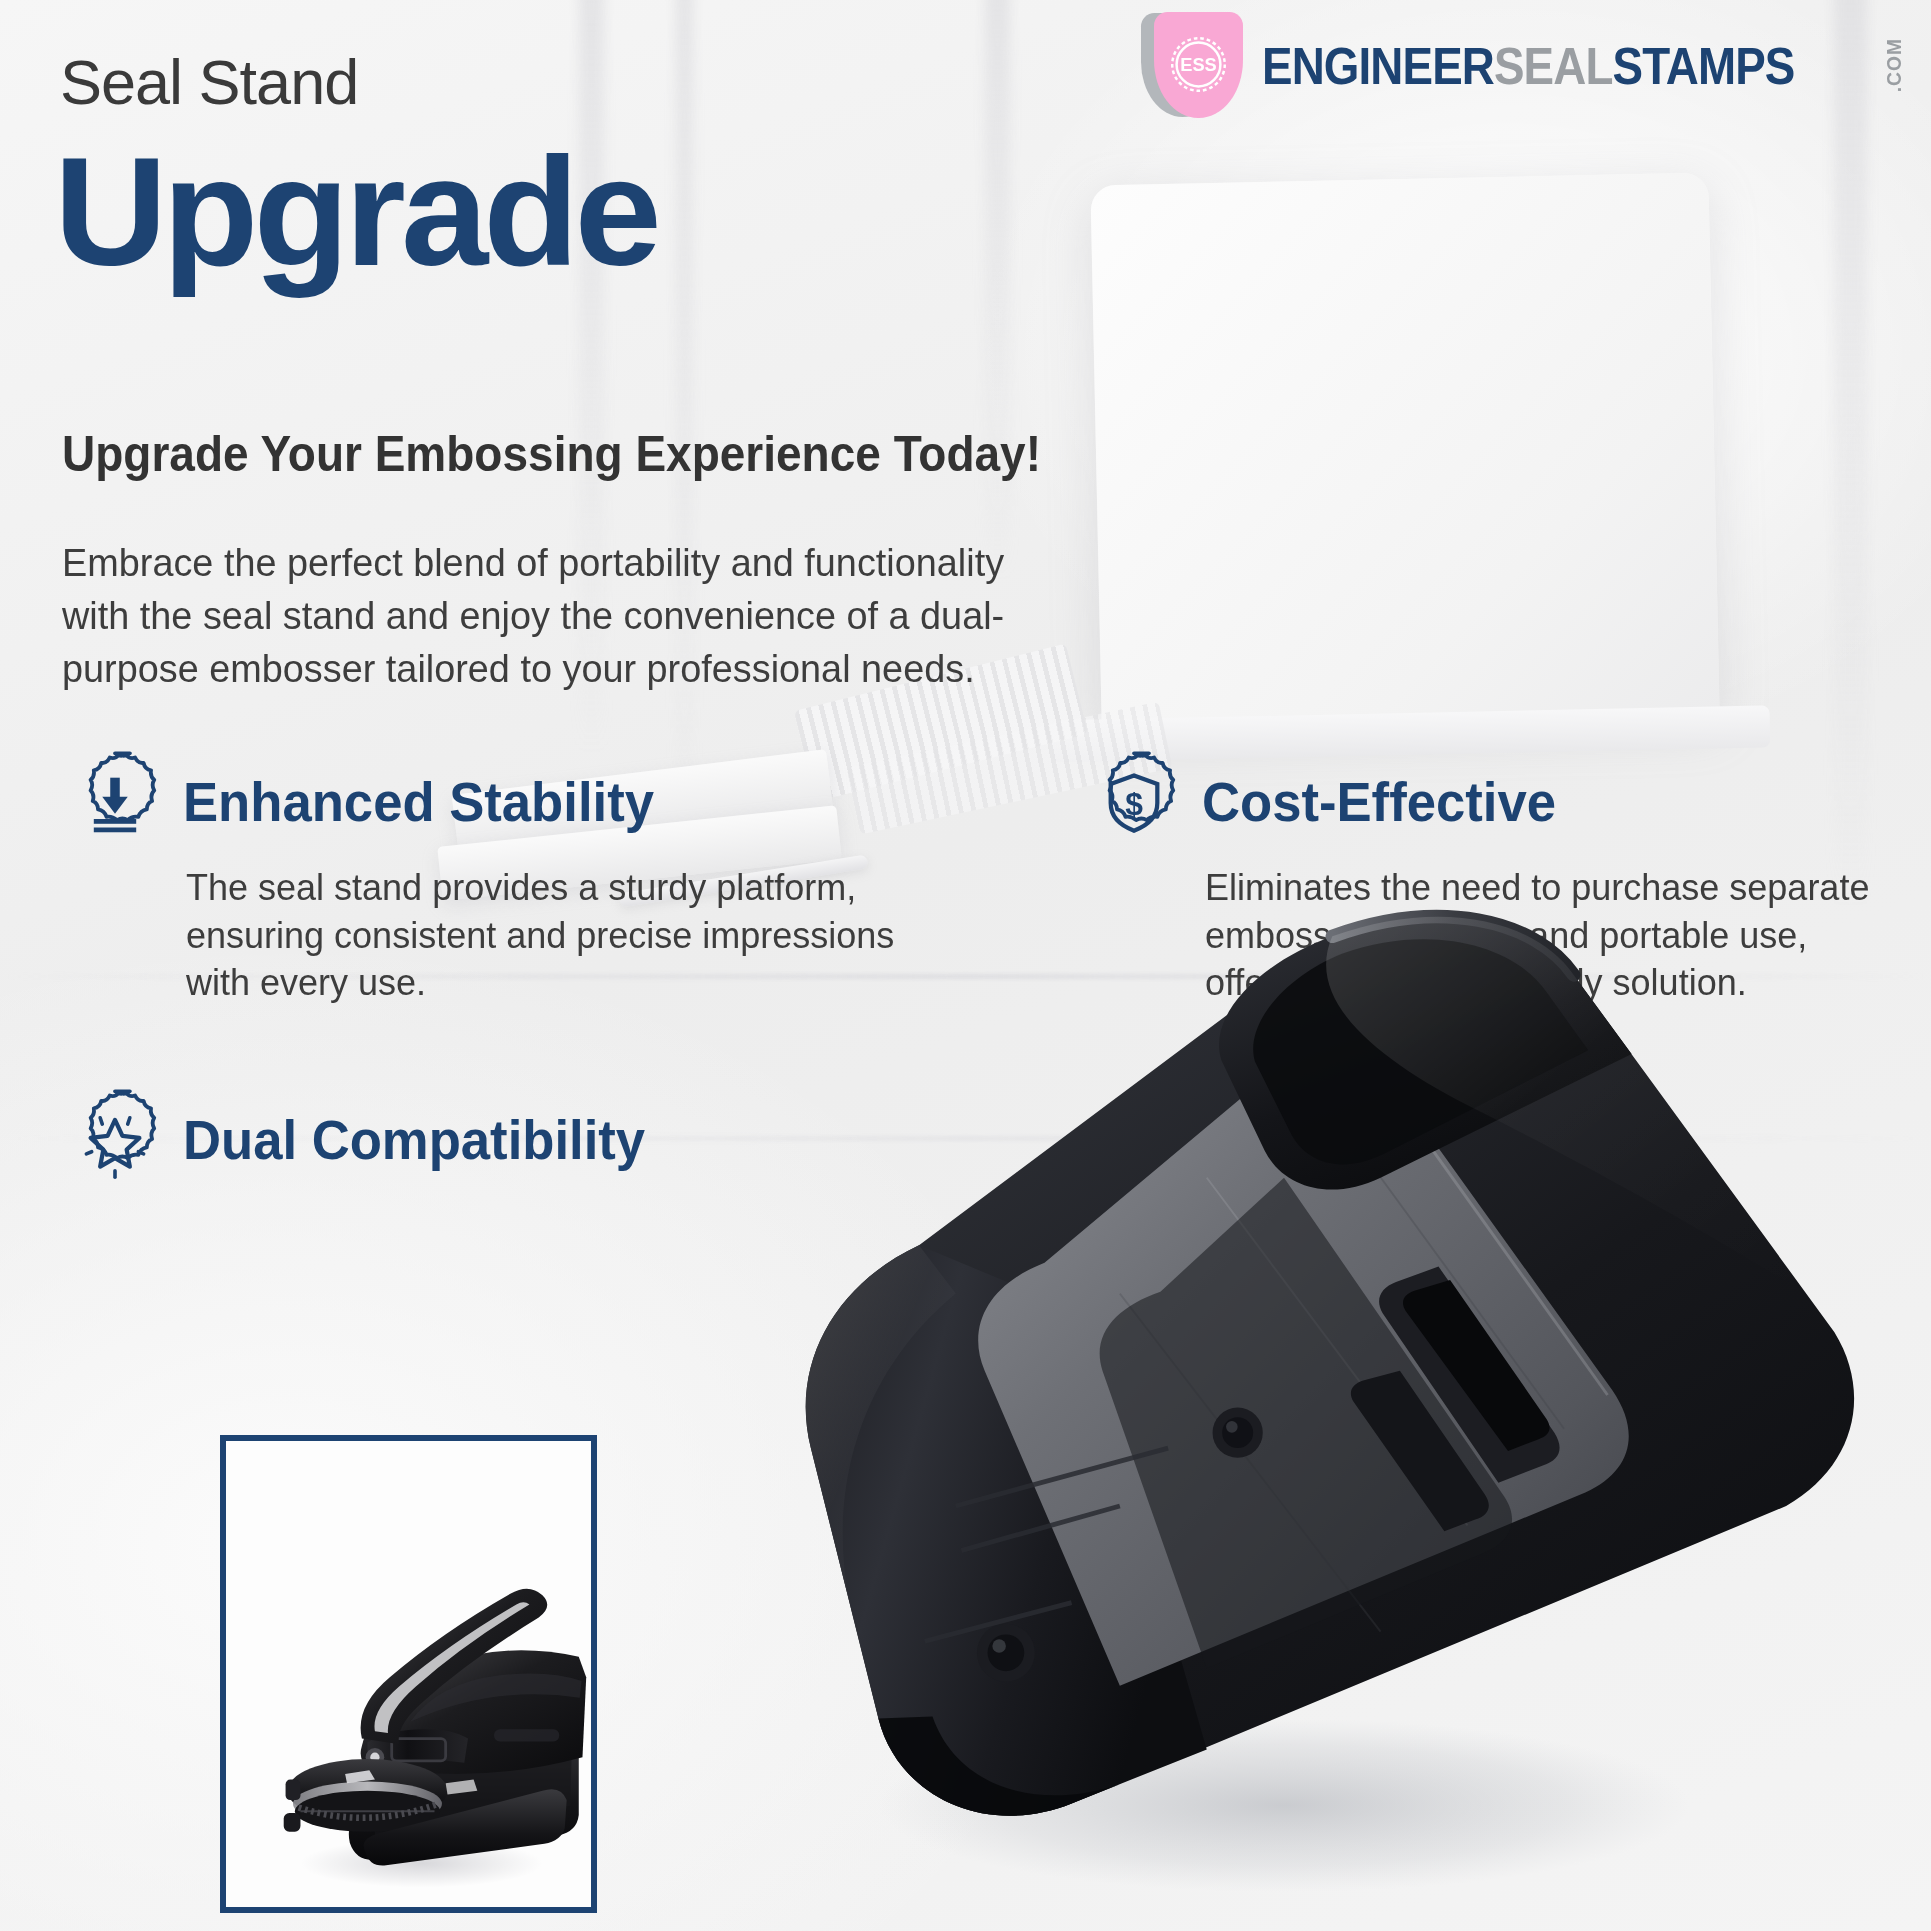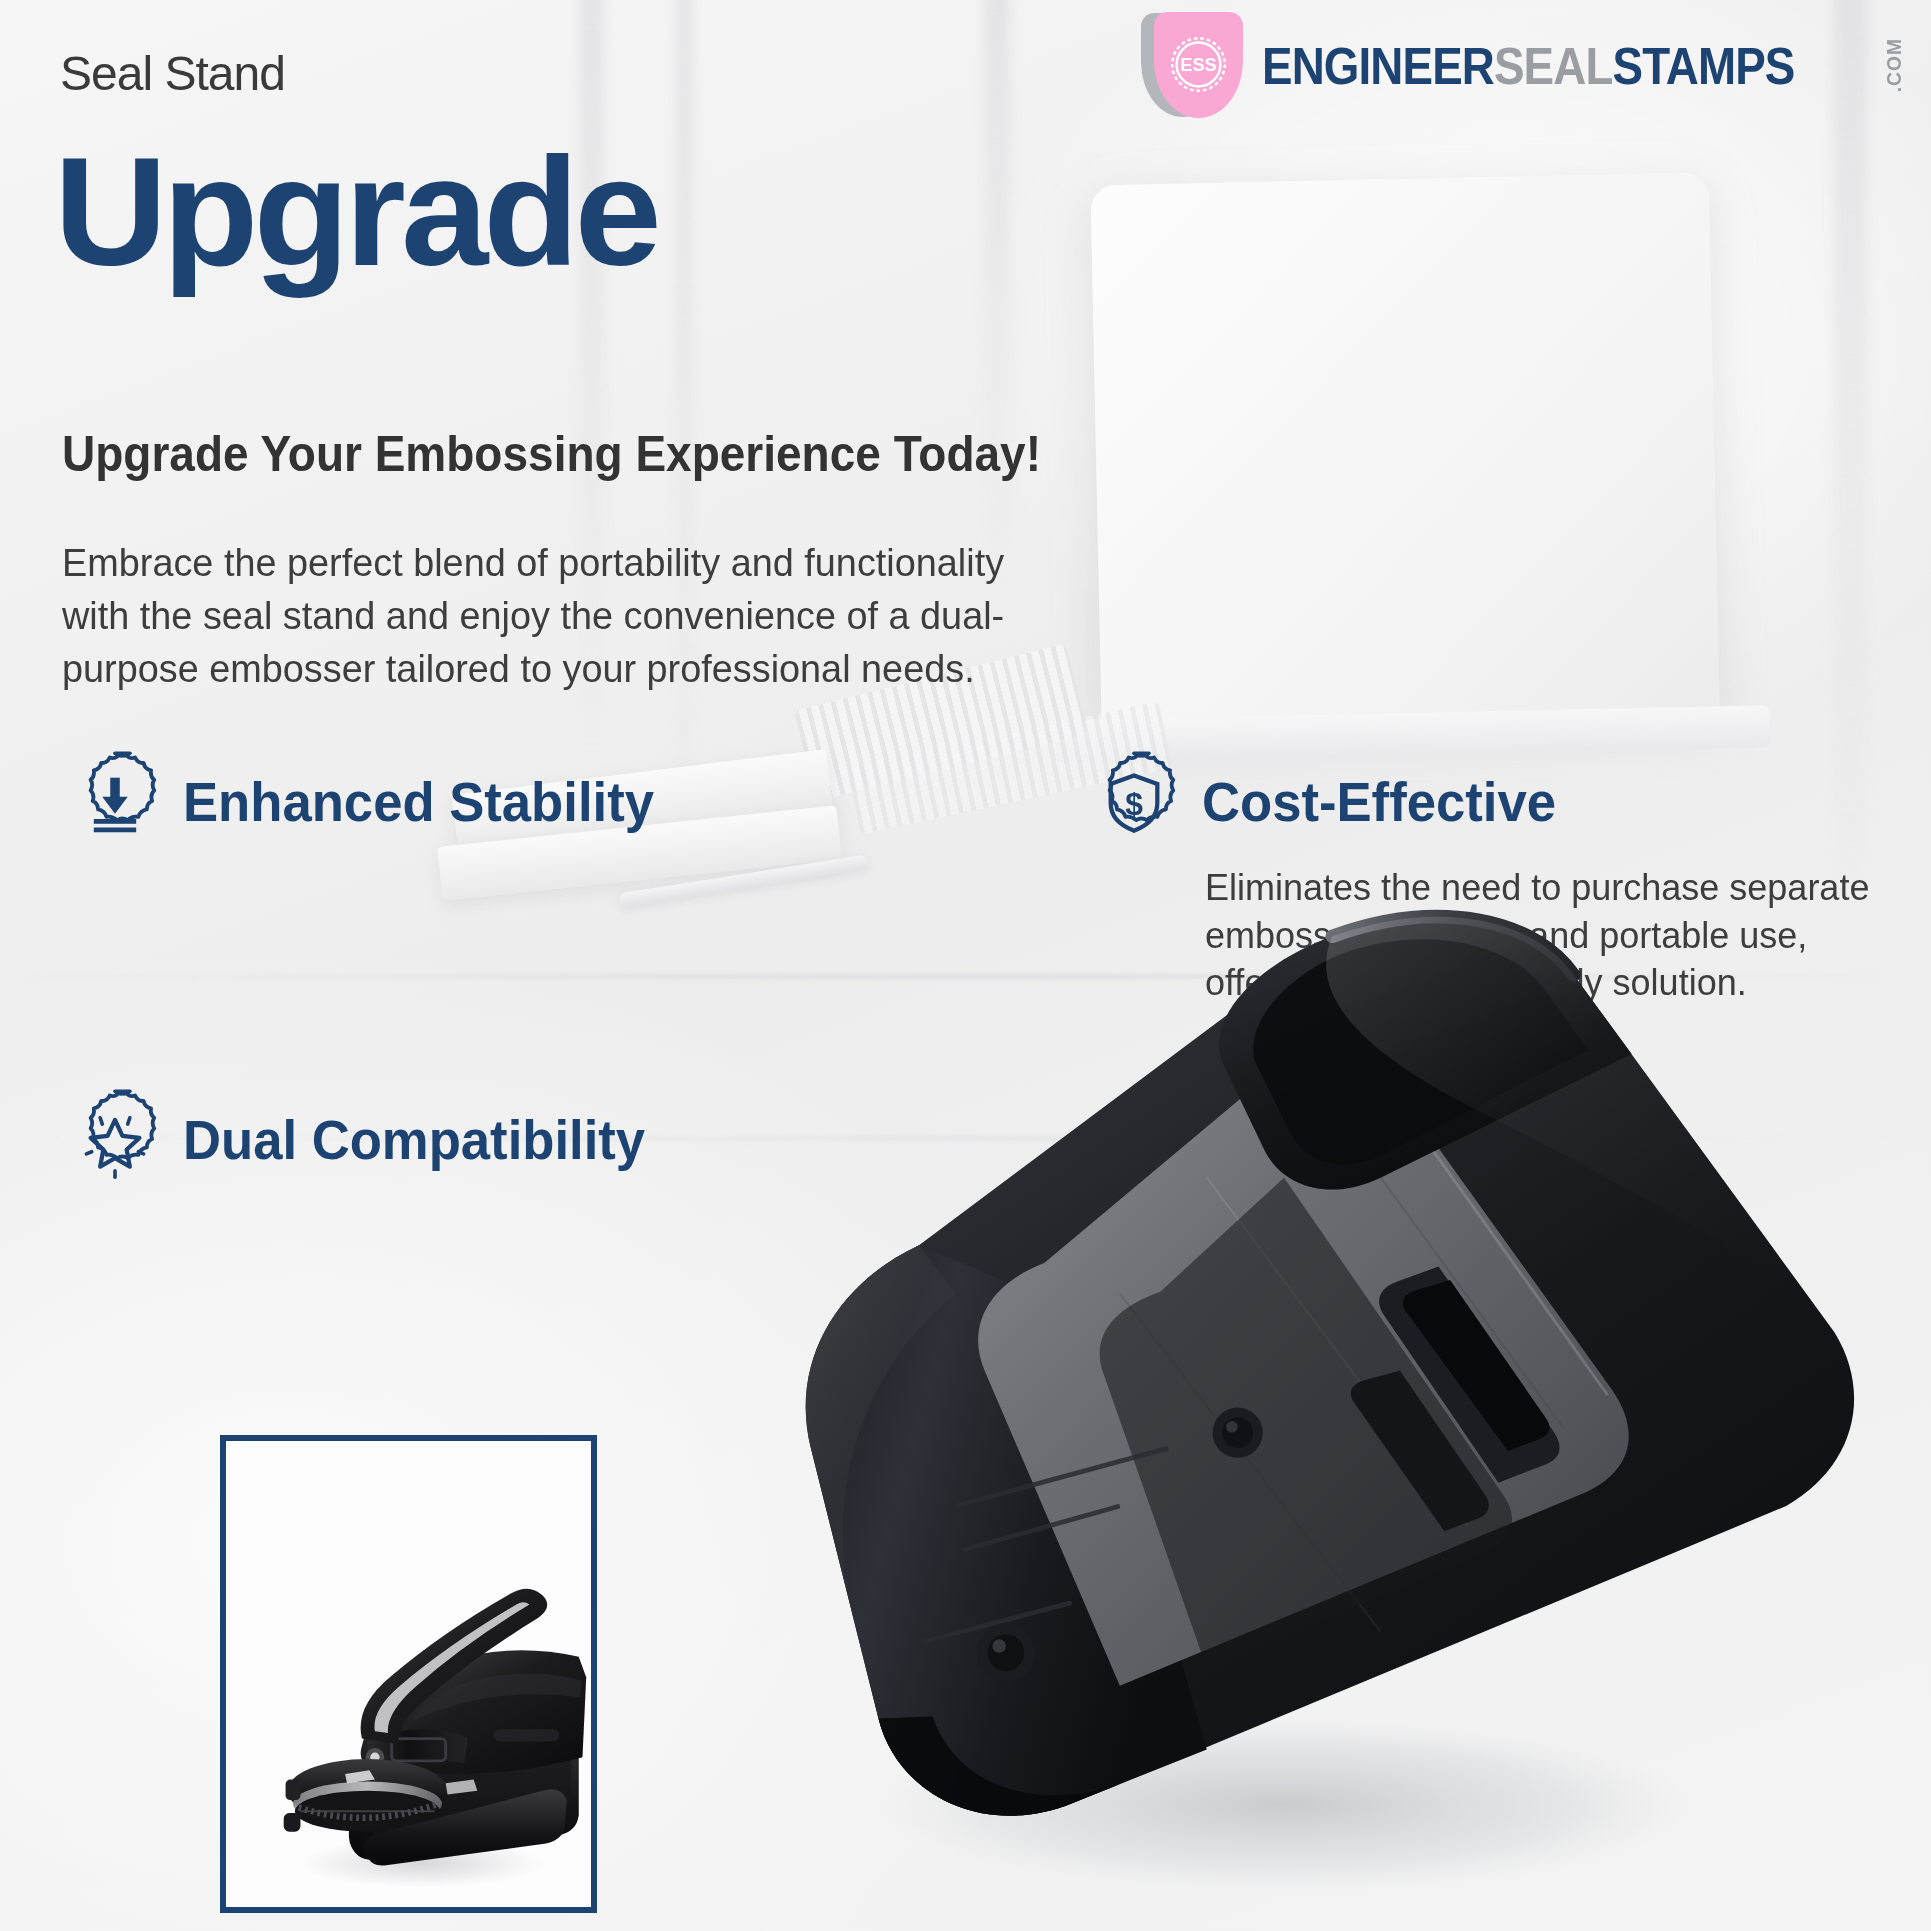--- a/index.html
+++ b/index.html
@@ -92,21 +92,21 @@
   #logo .w-grey { color:#9a9ea2; }
   #logo .dotcom {
     color:#9a9ea2; font-weight:bold; font-size:19.3px; letter-spacing:1px;
     writing-mode:vertical-rl; transform:rotate(180deg);
     margin-left:3.9px; line-height:1;
   }
 
   
   #title-eyebrow {
     position:absolute; left:60px; top:46px;
-    font-size:48px; font-weight:400; color:#3a3a3a; letter-spacing:-1px;
+    font-size:63px; font-weight:400; color:#3a3a3a; letter-spacing:-1px;
   }
   #title-main {
     position:absolute; left:54px; top:135px;
     font-size:154px; font-weight:bold; color:#1d4372;
     letter-spacing:-4.8px; line-height:1;
     transform:scaleX(1.02); transform-origin:left top;
   }
   #subhead {
     position:absolute; left:62px; top:425px;
     font-size:50px; font-weight:bold; color:#333333;
@@ -215,20 +215,21 @@
                  q-5 -4 -10 -3 q-2 -6 -8 -7 q0 -6 -5 -8 q2 -6 -2 -10
                  q3 -5 0 -10 q4 -3 3 -9 q6 -1 7 -7 q5 1 8 -5 q5 2 9 -3 q5 3 10 -1 z" fill="none" stroke="#1d4372" stroke-width="3.6" stroke-linejoin="round"></path>
         <path d="M50 28 v20" stroke="#1d4372" stroke-width="9" stroke-linecap="butt"></path>
         <path d="M38 46 L50 62 L62 46 Z" fill="#1d4372"></path>
         <rect x="30" y="67" width="40" height="4.5" fill="#1d4372"></rect>
         <rect x="30" y="75" width="40" height="4.5" fill="#1d4372"></rect>
       </svg>
     </div>
     <div class="ftitle">Enhanced Stability</div>
   </div>
+  <div class="fbody">The seal stand provides a sturdy platform, ensuring consistent and precise impressions with every use.</div>
 </div>
 
 <div class="feature" id="f-cost">
   <div class="fhead">
     <div class="badge">
       <svg viewBox="0 0 100 100" width="106" height="106" aria-hidden="true">
         <path d="M50 5
                  q5 4 10 1 q4 5 9 3 q3 6 8 5 q1 6 7 7 q-1 6 3 9 q-3 5 0 10
                  q-4 4 -2 10 q-5 2 -5 8 q-6 1 -8 7 q-6 -1 -10 3 q-5 -3 -10 0
                  q-5 -4 -10 -3 q-2 -6 -8 -7 q0 -6 -5 -8 q2 -6 -2 -10

